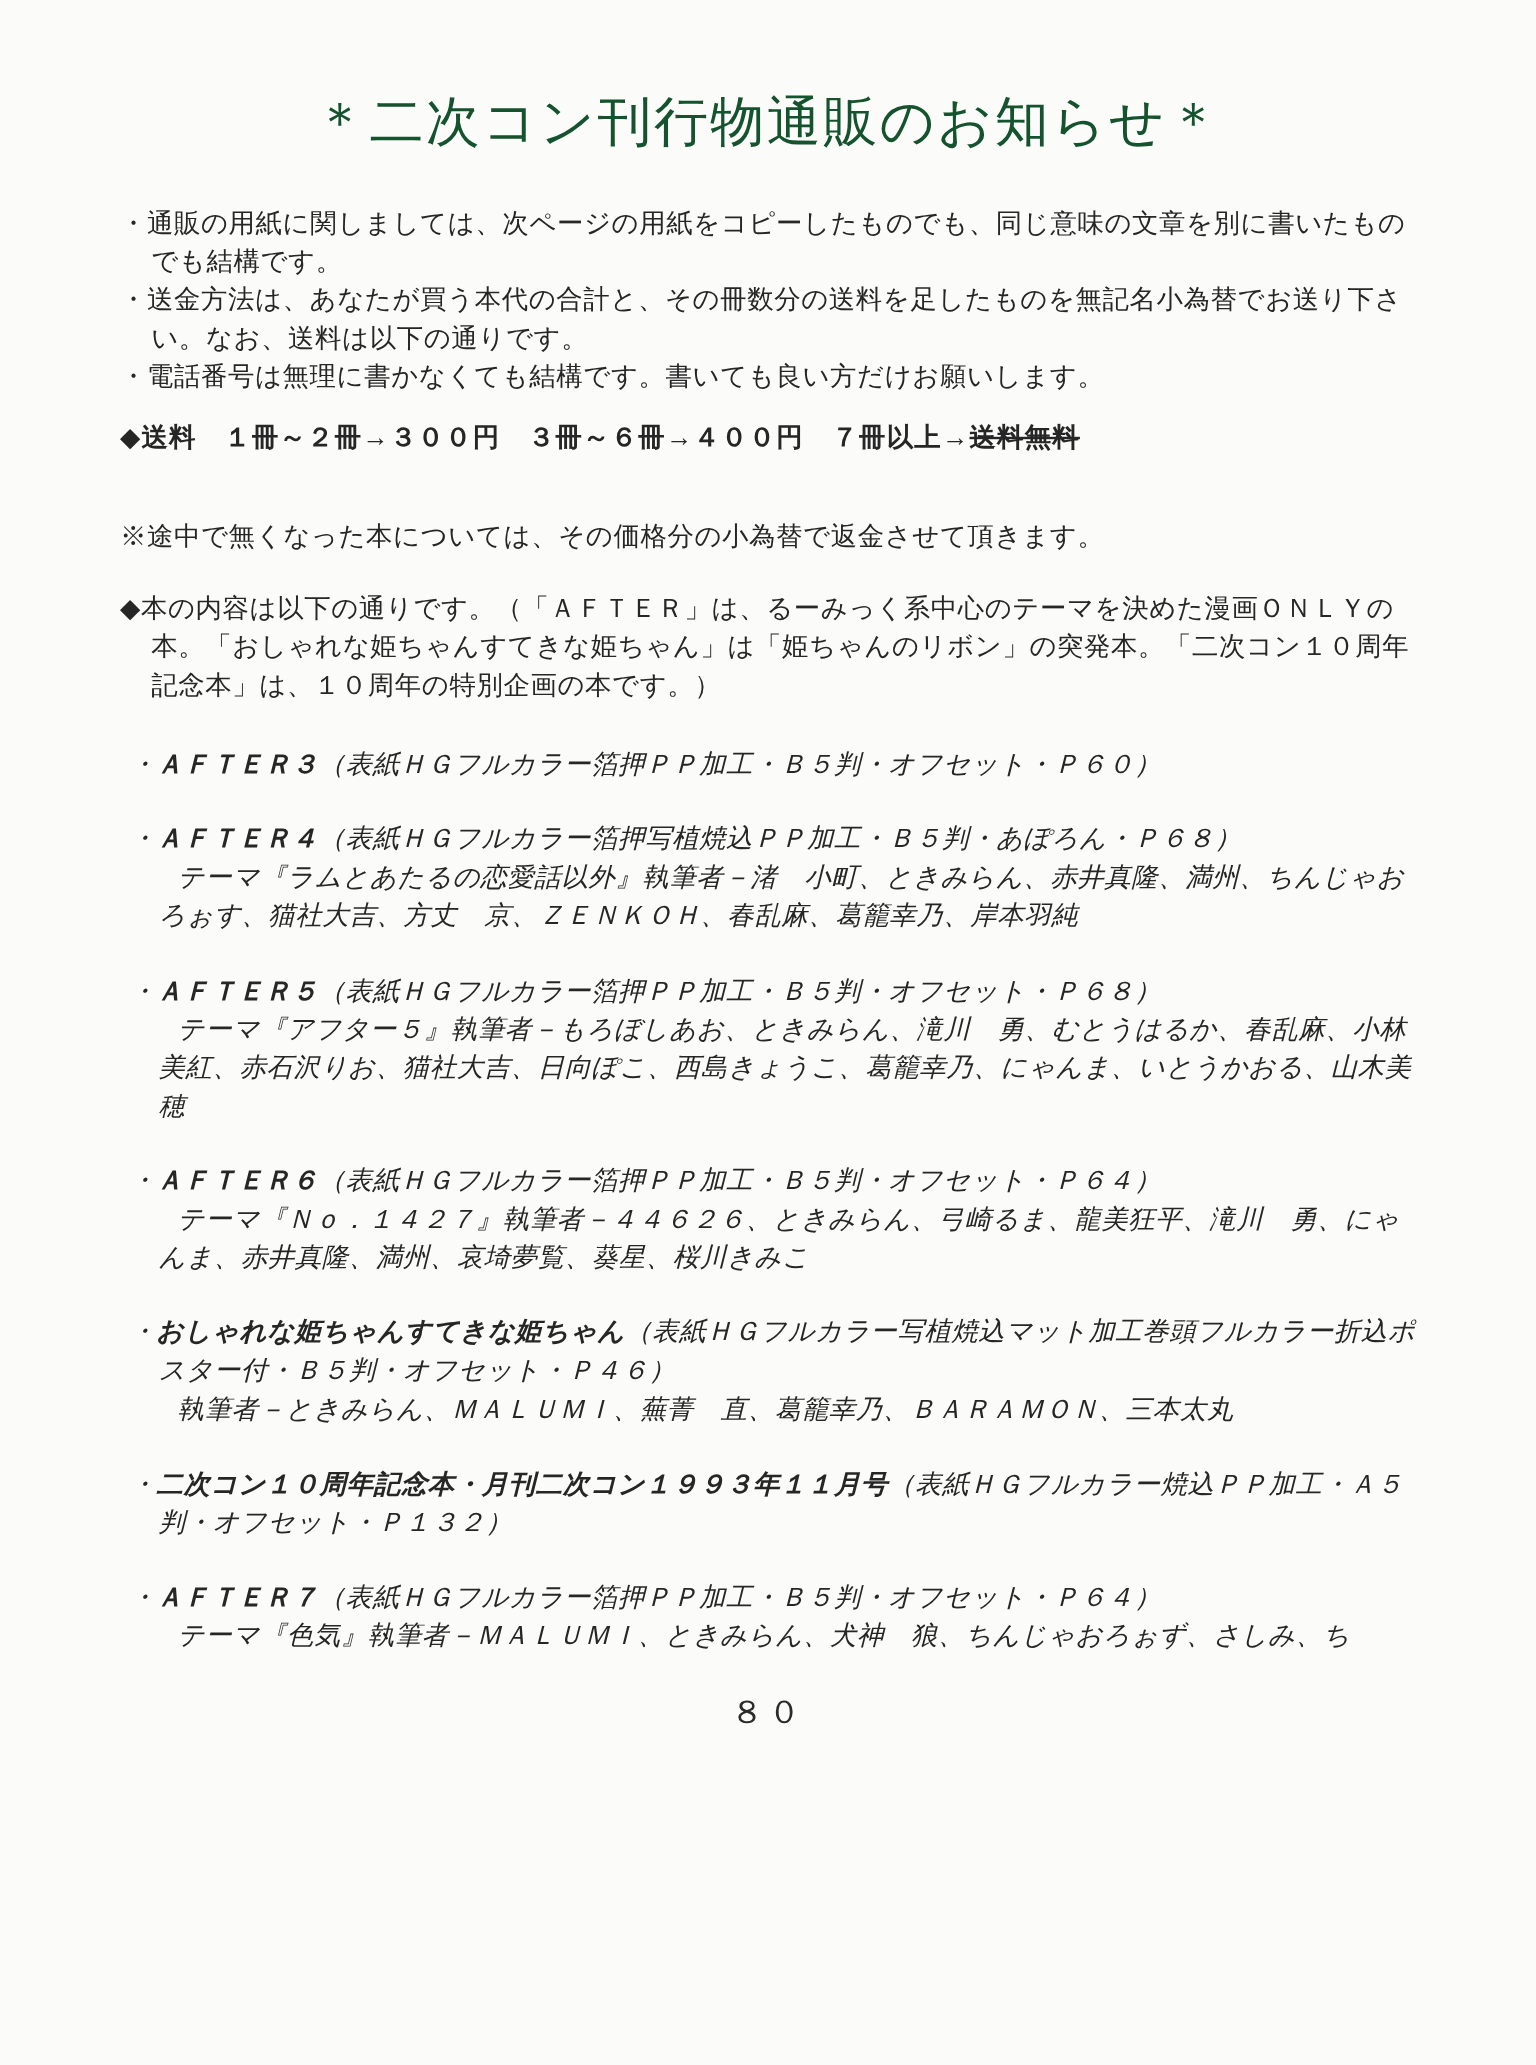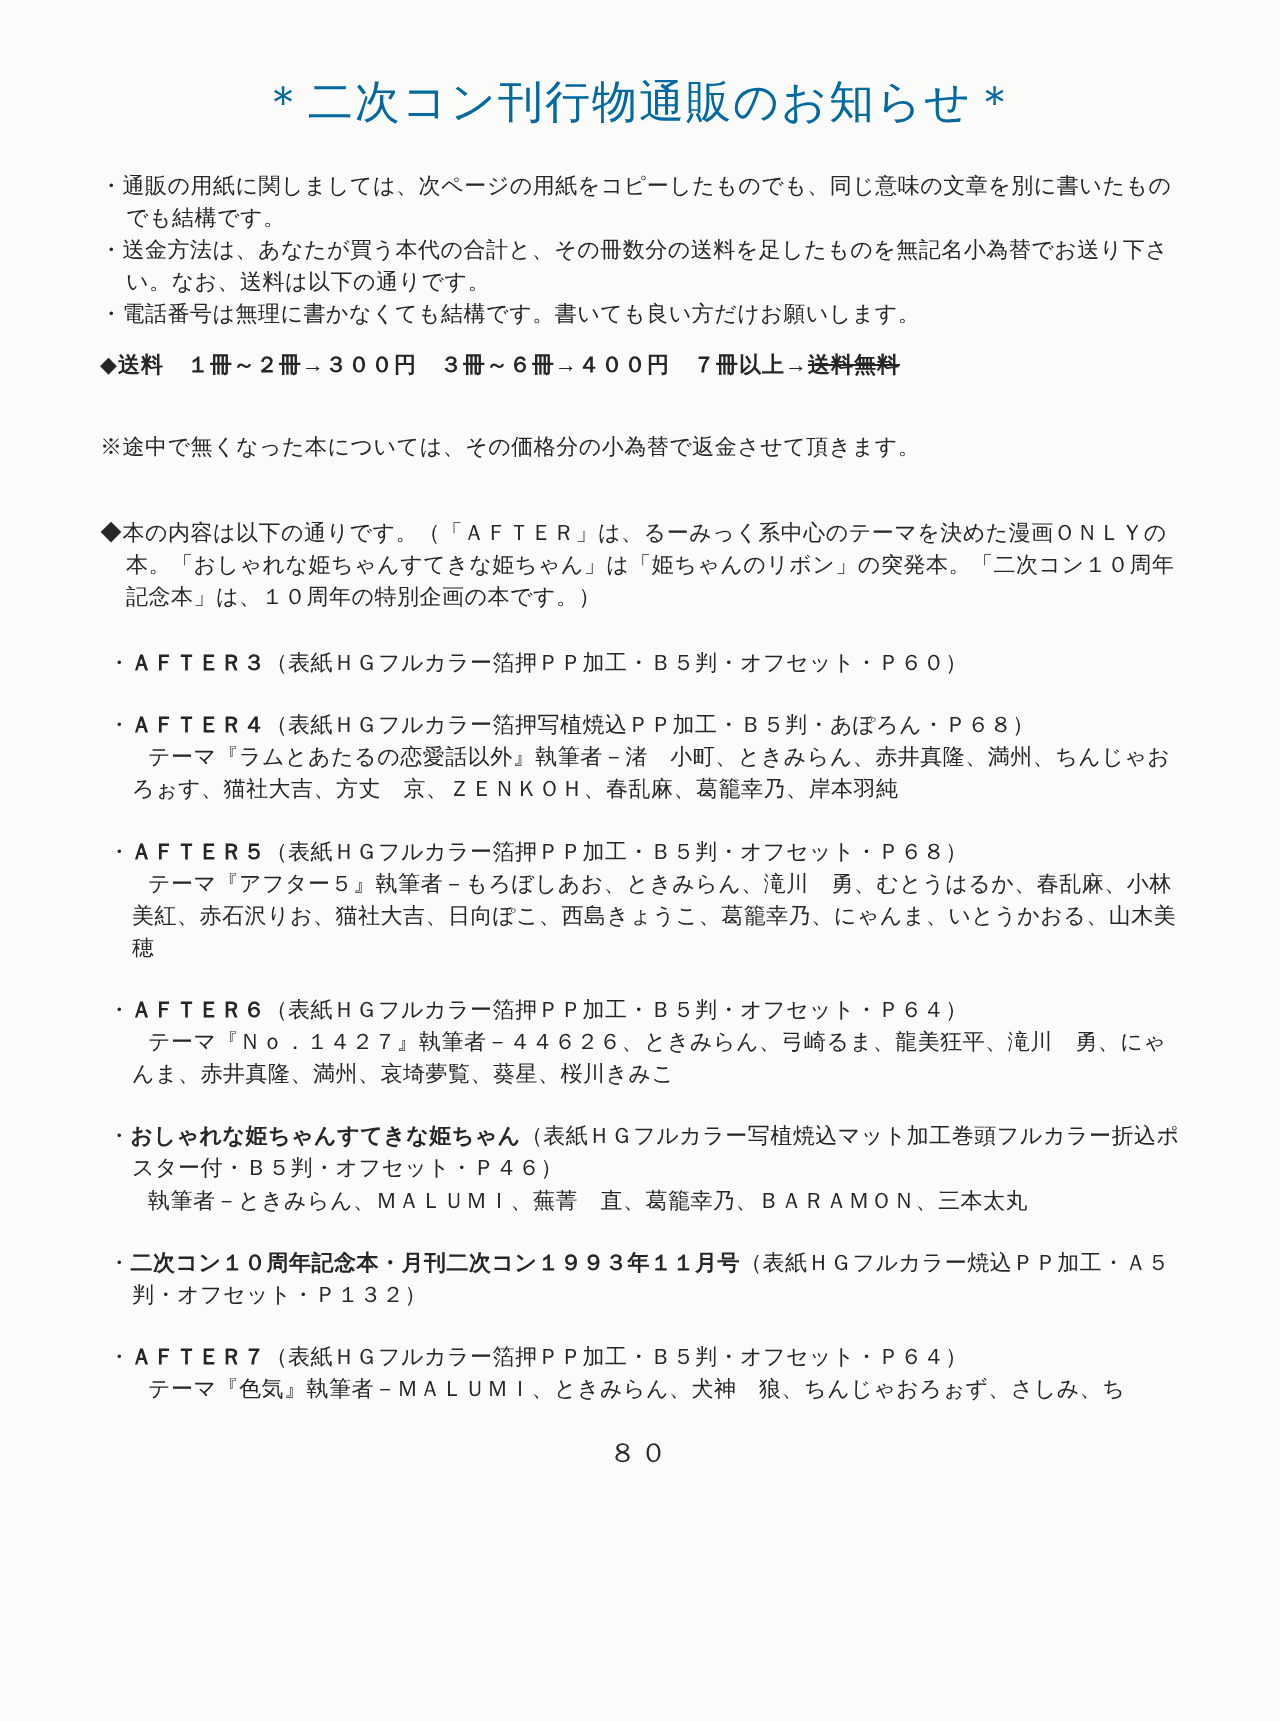--- a/index.html
+++ b/index.html
@@ -20,21 +20,21 @@
     height: 1721px;
     box-sizing: border-box;
     padding-top: 72px;
   }
   .page-title {
     text-align: center;
     font-size: 45px;
     font-weight: 500;
     letter-spacing: 2px;
     margin: 0 0 38px 0;
-    color: #0369a1;
+    color: #14532d;
   }
   .content {
     margin: 0 92px 0 100px;
     font-size: 22px;
     line-height: 1.46;
     letter-spacing: 0.5px;
   }
   p { margin: 0; }
   .hang {
     padding-left: 26px;
@@ -46,28 +46,28 @@
     letter-spacing: 1px;
   }
   .struck {
     text-decoration: line-through;
     text-decoration-thickness: 2px;
   }
   .refund-note {
     margin-top: 50px;
   }
   .contents-intro {
-    margin-top: 54px;
-    font-family: Liberation Serif, serif;
+    margin-top: 28px;
   }
   .books {
     margin-top: 34px;
   }
   .book {
     margin-bottom: 30px;
+    font-style: italic;
   }
   .book-heading {
     padding-left: 32px;
     text-indent: -24px;
   }
   .book-title {
     font-weight: bold;
   }
   .book-detail {
     padding-left: 32px;

